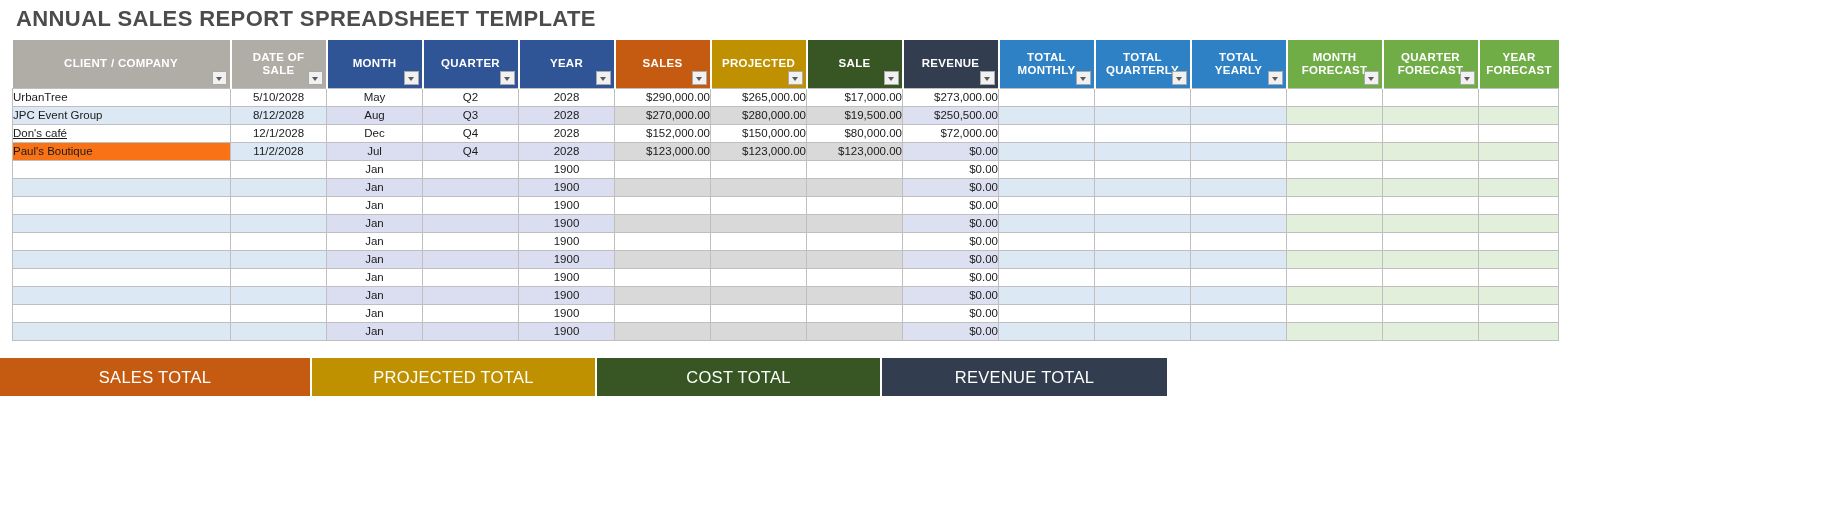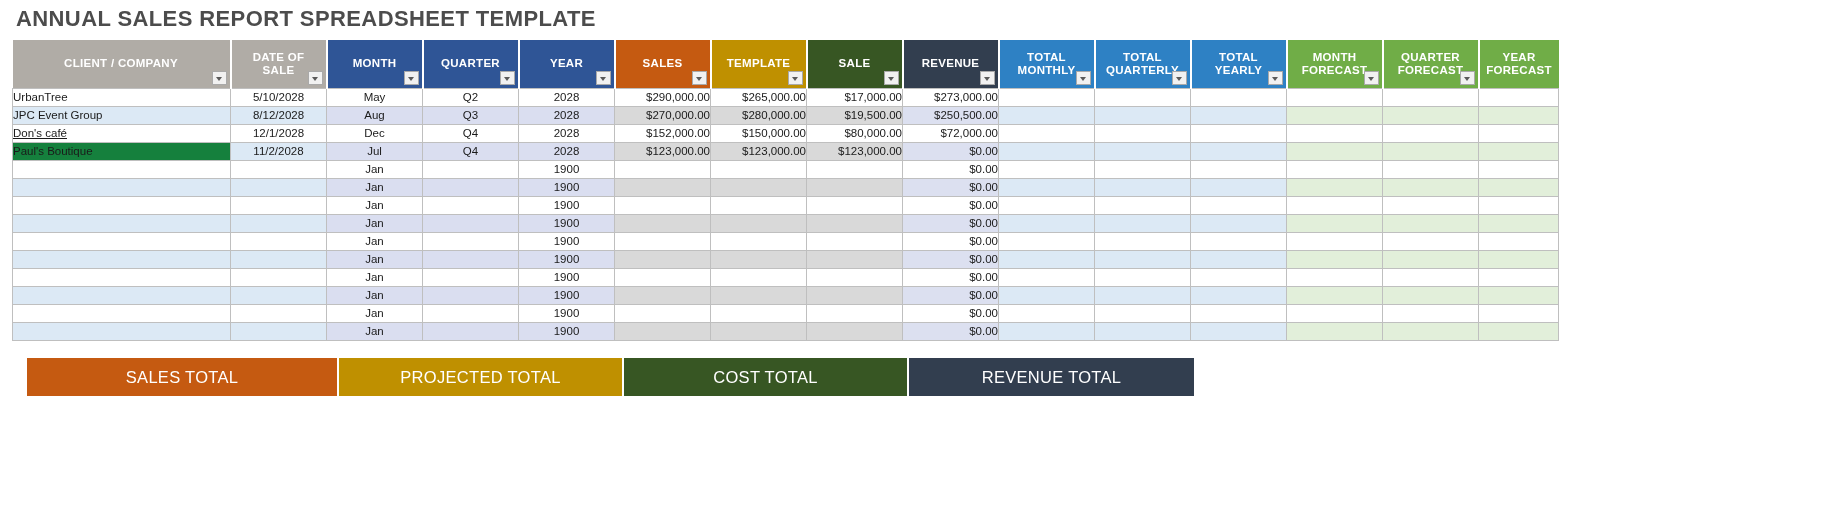--- a/index.html
+++ b/index.html
@@ -83,21 +83,21 @@
     overflow: hidden;
     vertical-align: middle;
   }
   .c-left  { text-align: left;  padding-left: 8px; }
   .c-cent  { text-align: center; margin-top: 32px; }
   .c-right { text-align: right; padding-right: 8px; }
 
   
   .totals {
     position: absolute;
-    left: 27px; top: 358px;
+    left: 0; top: 358px;
     width: 1167px;
   }
   table.tot {
     border-collapse: collapse;
     table-layout: fixed;
     width: 1167px;
   }
   table.tot td { padding: 0; }
   tr.tot-hdr td {
     height: 38px;
@@ -164,21 +164,21 @@
             </th>
             <th style="background: rgb(47, 85, 150);">
               <span class="lbl">YEAR</span>
               <span class="filt"></span>
             </th>
             <th style="background: rgb(197, 90, 17);">
               <span class="lbl">SALES</span>
               <span class="filt"></span>
             </th>
             <th style="background: rgb(191, 144, 0);">
-              <span class="lbl">TEMPLATE</span>
+              <span class="lbl">PROJECTED</span>
               <span class="filt"></span>
             </th>
             <th style="background: rgb(55, 86, 35);">
               <span class="lbl">SALE</span>
               <span class="filt"></span>
             </th>
             <th style="background: rgb(50, 62, 79);">
               <span class="lbl">REVENUE</span>
               <span class="filt"></span>
             </th>
@@ -253,21 +253,21 @@
             <td class="c-right" style="background: rgb(255, 255, 255);">$80,000.00</td>
             <td class="c-right" style="background: rgb(255, 255, 255);">$72,000.00</td>
             <td class="c-right" style="background: rgb(255, 255, 255);"></td>
             <td class="c-right" style="background: rgb(255, 255, 255);"></td>
             <td class="c-right" style="background: rgb(255, 255, 255);"></td>
             <td class="c-right" style="background: rgb(255, 255, 255);"></td>
             <td class="c-right" style="background: rgb(255, 255, 255);"></td>
             <td class="c-right" style="background: rgb(255, 255, 255);"></td>
           </tr>
           <tr class="drow">
-            <td class="c-left" style="background: #15803d;">Paul's Boutique</td>
+            <td class="c-left" style="background: #f97316;">Paul's Boutique</td>
             <td class="c-cent" style="background: rgb(220, 233, 245);">11/2/2028</td>
             <td class="c-cent" style="background: rgb(218, 222, 240);">Jul</td>
             <td class="c-cent" style="background: rgb(218, 222, 240);">Q4</td>
             <td class="c-cent" style="background: rgb(218, 222, 240);">2028</td>
             <td class="c-right" style="background: rgb(217, 217, 217);">$123,000.00</td>
             <td class="c-right" style="background: rgb(217, 217, 217);">$123,000.00</td>
             <td class="c-right" style="background: rgb(217, 217, 217);">$123,000.00</td>
             <td class="c-right" style="background: rgb(220, 224, 240);">$0.00</td>
             <td class="c-right" style="background: rgb(220, 233, 245);"></td>
             <td class="c-right" style="background: rgb(220, 233, 245);"></td>

